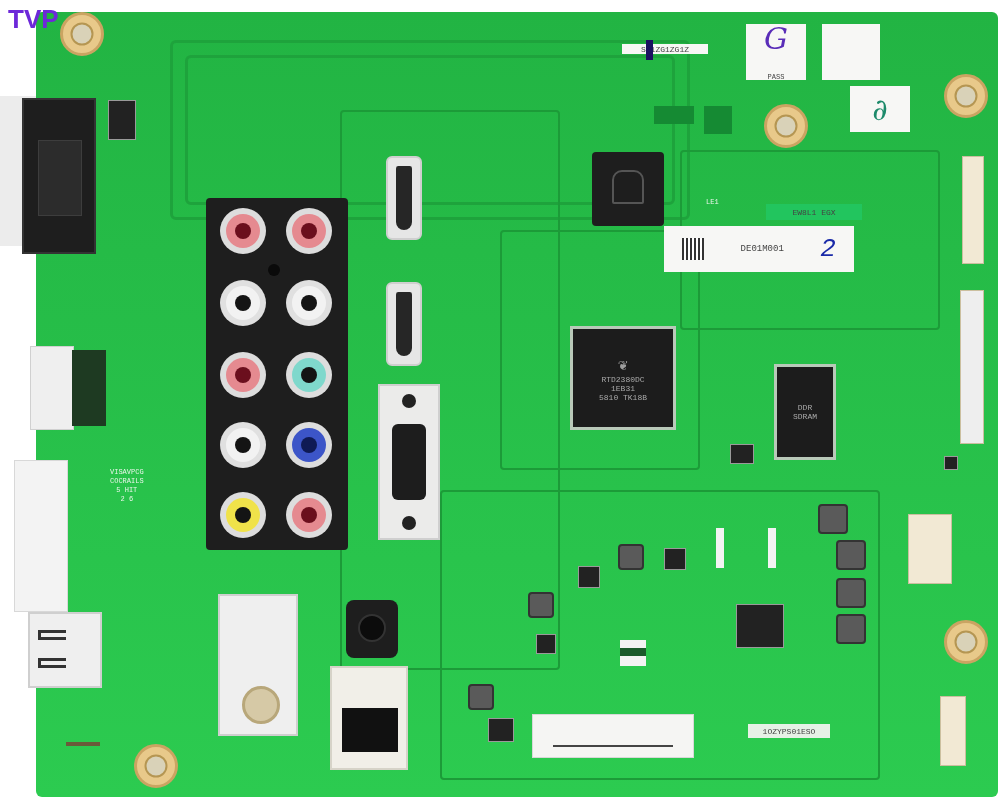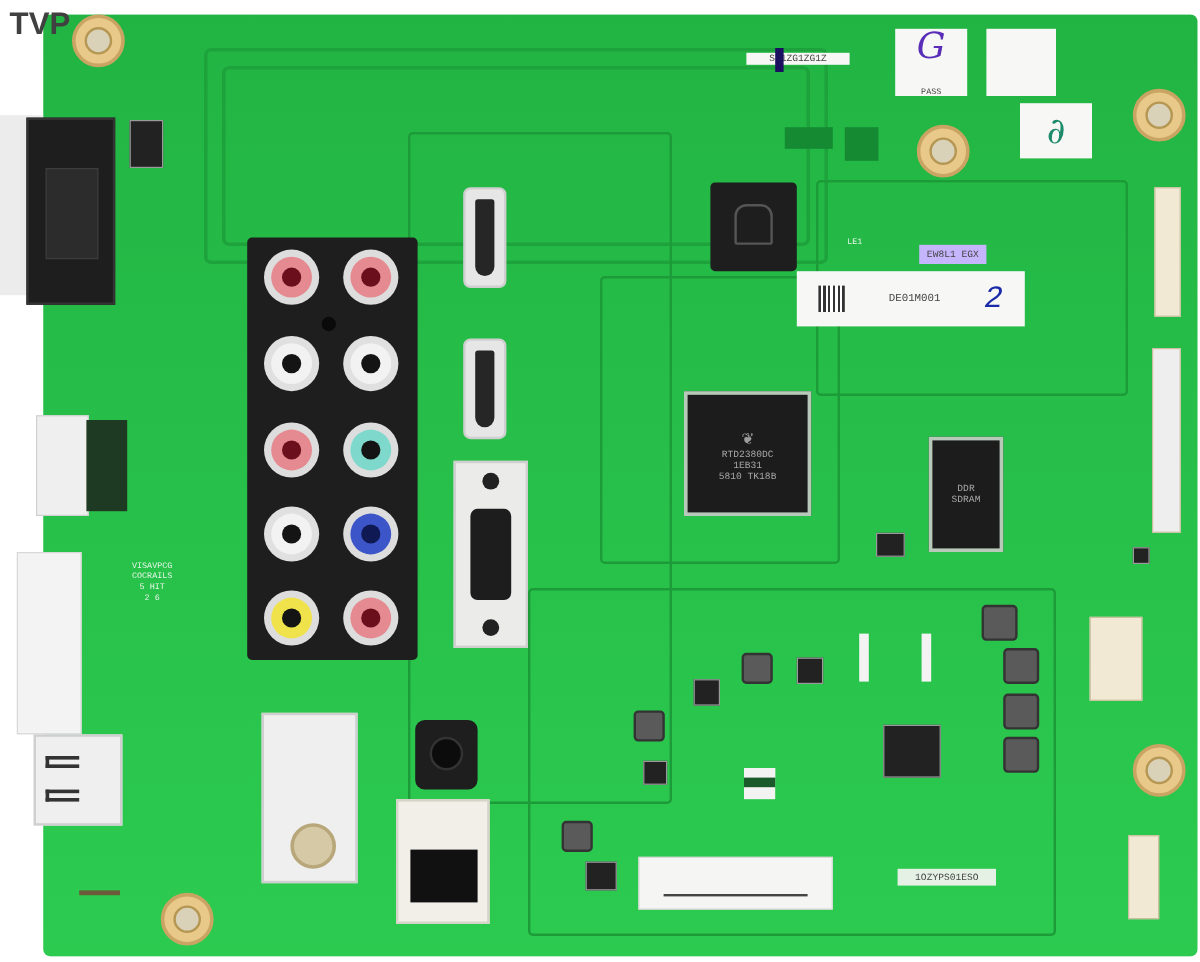--- a/index.html
+++ b/index.html
@@ -1,18 +1,18 @@
 <!DOCTYPE html>
 <html><head>
 <meta charset="utf-8">
 <style>
   html, body { margin:0; padding:0; background:#ffffff; }
   body { width:1000px; height:802px; position:relative; overflow:hidden; font-family:"Liberation Sans", sans-serif; }
   .abs { position:absolute; box-sizing:border-box; }
-  .watermark { left:8px; top:4px; font-weight:bold; font-size:26px; color:#404040; letter-spacing:0px; z-index:50; font-family:"Liberation Sans", sans-serif; }
+  .watermark { left:8px; top:4px; font-weight:bold; font-size:26px; color:#6d28d9; letter-spacing:0px; z-index:50; font-family:"Liberation Sans", sans-serif; }
   .board { left:36px; top:12px; width:962px; height:785px; background:#27c24a; border-radius:6px;
     background-image:
       radial-gradient(circle at 20% 30%, rgba(255,255,255,0.06) 0 2px, transparent 3px),
       linear-gradient(#22b443, #2ccb50);
   }
   .trace { border:3px solid #1ea33c; border-radius:6px; }
   .trace-thin { border:2px solid #1c9b38; border-radius:4px; }
   .mount { border-radius:50%; background:#e8c98a; border:3px solid #caa462; }
   .mount::after { content:""; position:absolute; left:50%; top:50%; width:50%; height:50%; transform:translate(-50%,-50%); border-radius:50%; background:#d9d2b8; border:2px solid #b59652; }
   .label-white { background:#f7f7f5; color:#444; font-size:8px; font-family:"Liberation Mono", monospace; display:flex; align-items:center; justify-content:center; }
@@ -144,21 +144,21 @@
   <span style="font-size:30px;color:#5a2db8;font-family:'DejaVu Serif',serif;font-style:italic;line-height:32px;">G</span>
   <span style="font-size:7px;margin-top:18px;">PASS</span>
 </div>
 <div class="abs label-white" style="left:822px;top:24px;width:58px;height:56px;"></div>
 <div class="abs label-white" style="left:850px;top:86px;width:60px;height:46px;">
   <span style="font-size:30px;color:#1d8a6a;font-family:'DejaVu Serif',serif;">∂</span>
 </div>
 <div class="abs" style="left:654px;top:106px;width:40px;height:18px;background:#158a33;"></div>
 <div class="abs" style="left:704px;top:106px;width:28px;height:28px;background:#158a33;"></div>
 
-<div class="abs label-white" style="left:766px;top:204px;width:56px;height:16px;background:#c4b5fd;">EW8L1 EGX</div>
+<div class="abs label-white" style="left:766px;top:204px;width:96px;height:16px;background:#22c55e;">EW8L1 EGX</div>
 <div class="abs silk" style="left:706px;top:198px;">LE1</div>
 <div class="abs label-white" style="left:664px;top:226px;width:190px;height:46px;justify-content:space-around;">
   <span style="display:inline-block;width:22px;height:22px;background:repeating-linear-gradient(90deg,#333 0 2px,#fff 2px 4px);"></span>
   <span style="font-size:9px;text-align:center;">DE01M001</span>
   <span style="font-size:26px;color:#1a2aa8;font-style:italic;">2</span>
 </div>
 
 <div class="abs chip" style="left:570px;top:326px;width:106px;height:104px;">
   <span style="font-size:16px;color:#9d9d9d;">❦</span>
   <span>RTD2380DC</span>

